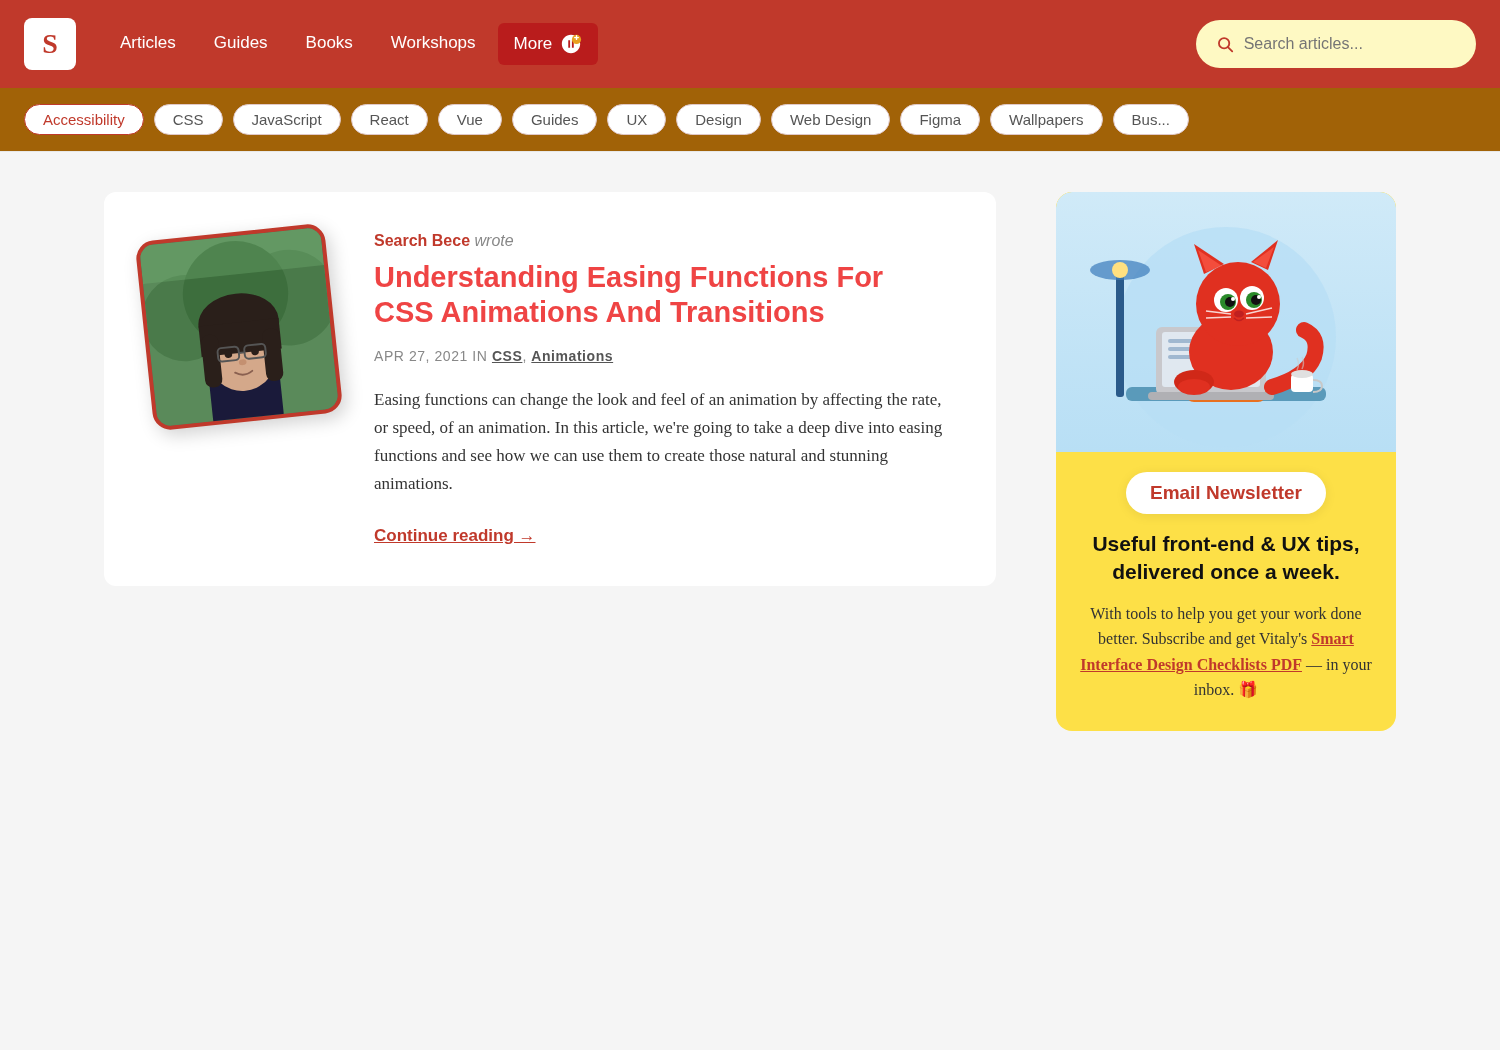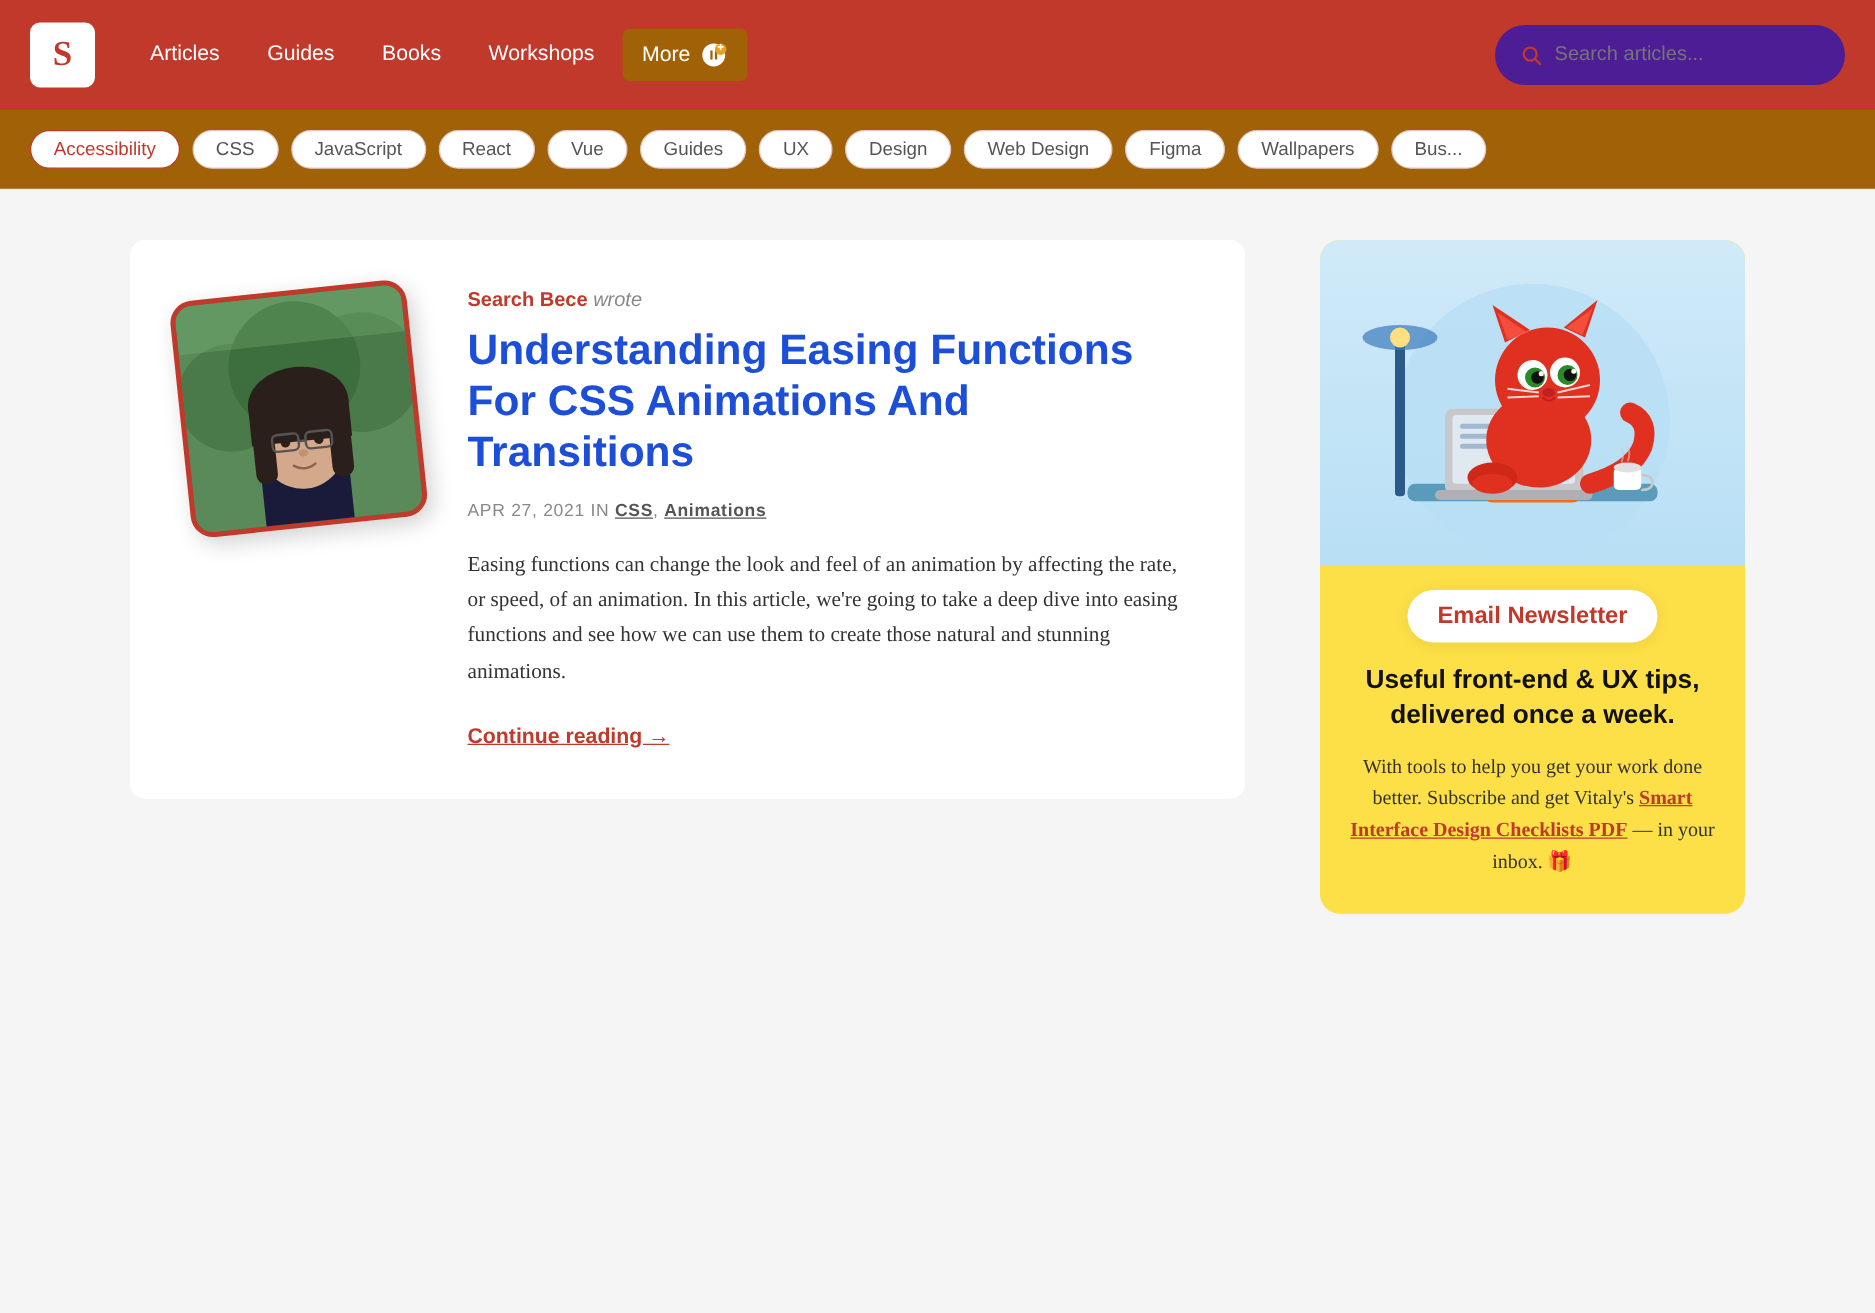--- a/index.html
+++ b/index.html
@@ -37,29 +37,29 @@
       color: white;
       font-family: 'Helvetica Neue', Arial, sans-serif;
       font-size: 17px;
       font-weight: 500;
       padding: 10px 16px;
       border-radius: 6px;
       cursor: pointer;
       text-decoration: none;
     }
     .nav-link.active {
-      background: #a16207;
+      background: #b91c1c;
       display: flex;
       align-items: center;
       gap: 8px;
     }
     .nav-search {
       display: flex;
       align-items: center;
-      background: #4c1d95;
+      background: #fef9c3;
       border-radius: 30px;
       padding: 14px 20px;
       gap: 10px;
       width: 280px;
     }
     .nav-search input {
       border: none;
       outline: none;
       font-size: 16px;
       color: #888;
@@ -132,23 +132,23 @@
     .article-content { flex: 1; }
     .author-line {
       font-family: 'Helvetica Neue', Arial, sans-serif;
       font-size: 16px;
       margin-bottom: 10px;
     }
     .author-name { color: #c0392b; font-weight: 600; }
     .author-wrote { color: #888; font-style: italic; margin-top: 24px; }
     .article-title {
       font-family: 'Helvetica Neue', Arial, sans-serif;
-      font-size: 34px;
+      font-size: 29px;
       font-weight: 800;
-      color: #1d4ed8;
+      color: #ef4444;
       line-height: 1.2;
       margin-bottom: 18px;
     }
     .article-meta {
       font-family: 'Helvetica Neue', Arial, sans-serif;
       font-size: 14px;
       color: #888;
       margin-bottom: 22px;
       text-transform: uppercase;
       letter-spacing: 0.04em;

